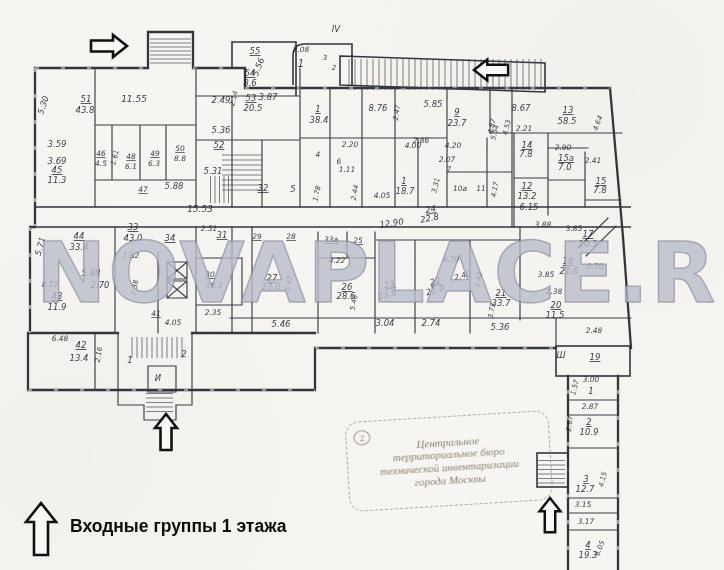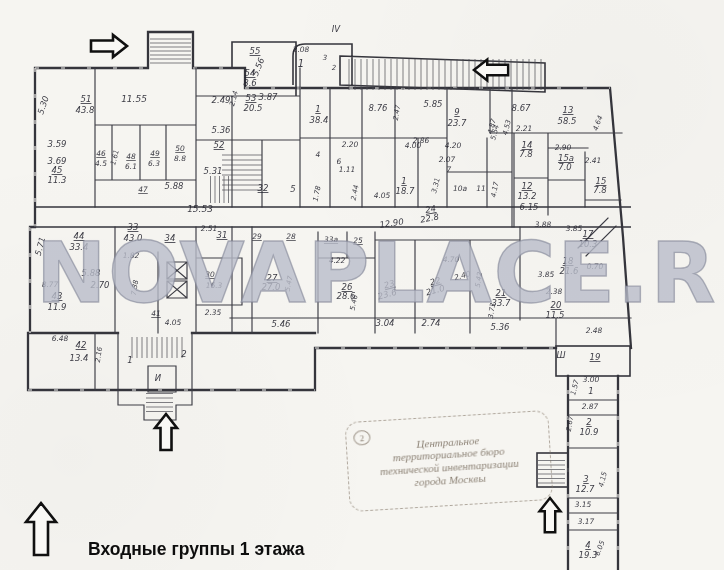--- a/index.html
+++ b/index.html
@@ -25,21 +25,21 @@
   #stamp{position:absolute;left:347px;top:416px;width:202px;height:88px;
     transform:rotate(-3.5deg);border:1.6px dashed rgba(128,115,100,0.6);
     border-radius:14px;color:rgba(122,110,96,0.85);
     font-family:"Liberation Serif", serif;font-style:italic;
     display:flex;flex-direction:column;justify-content:center;align-items:center;
     gap:1px;filter:blur(.3px);}
   #stamp .ln{font-size:11px;line-height:1.15;text-align:center;}
   #stamp-number{position:absolute;left:7px;top:8px;width:15px;height:13px;
     border:1.3px solid rgba(122,110,96,0.7);border-radius:50%;
     font-size:9px;display:flex;align-items:center;justify-content:center;font-style:normal;}
-  #legend{position:absolute;left:22px;top:500px;display:flex;align-items:flex-end;gap:28px;}
+  #legend{position:absolute;left:22px;top:500px;display:flex;align-items:flex-start;gap:10px;}
   #legend-caption{font-family:"Liberation Sans", sans-serif;font-weight:bold;
     font-size:17.5px;color:#0d0d0d;padding-top:16px;}
 </style>
 </head>
 <body>
 
 <div id="canvas">
 
   <svg id="plan-svg" width="724" height="570" viewBox="0 0 724 570">
 

